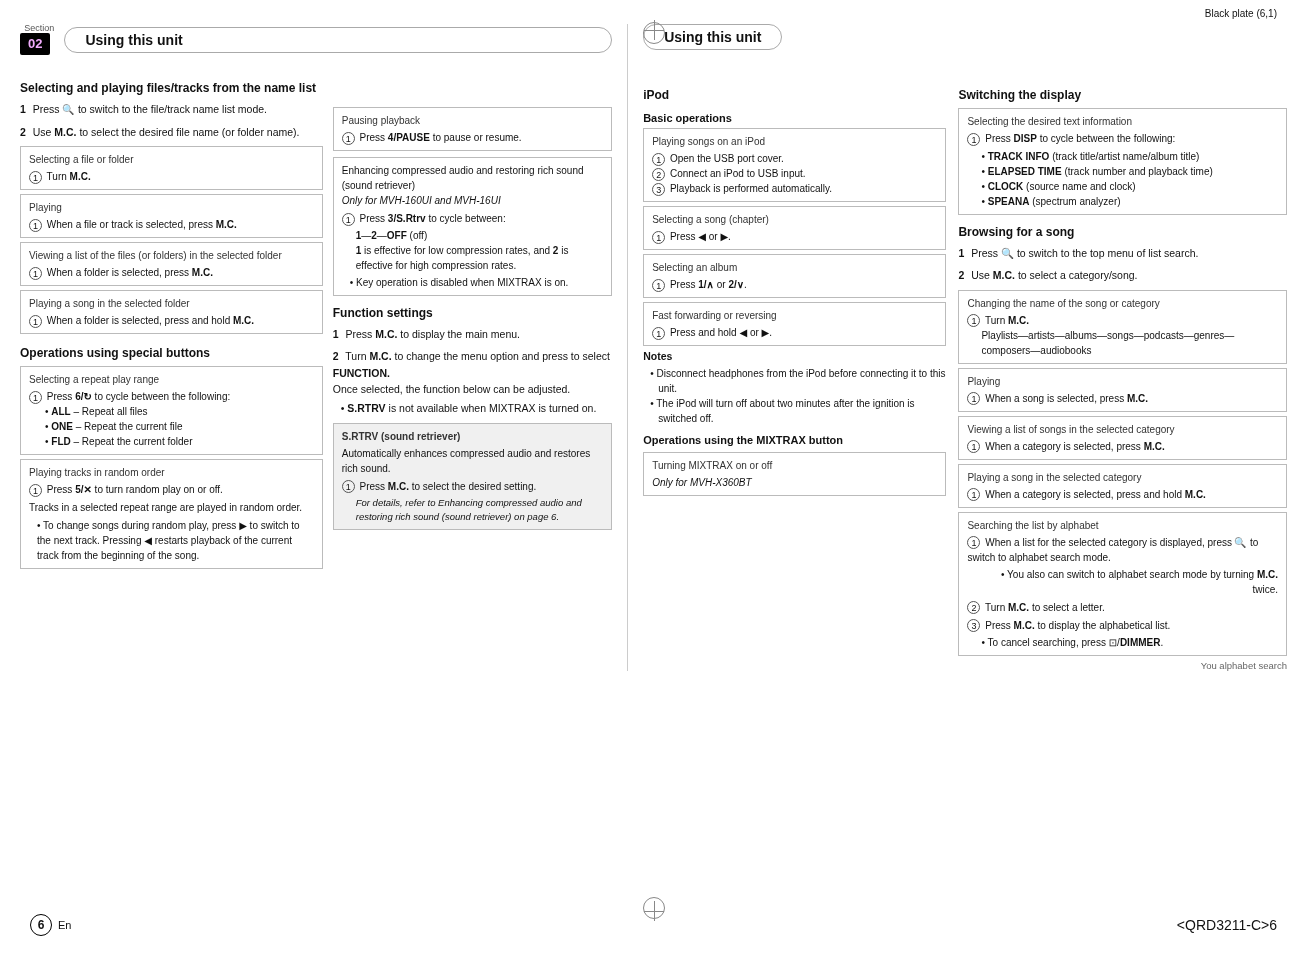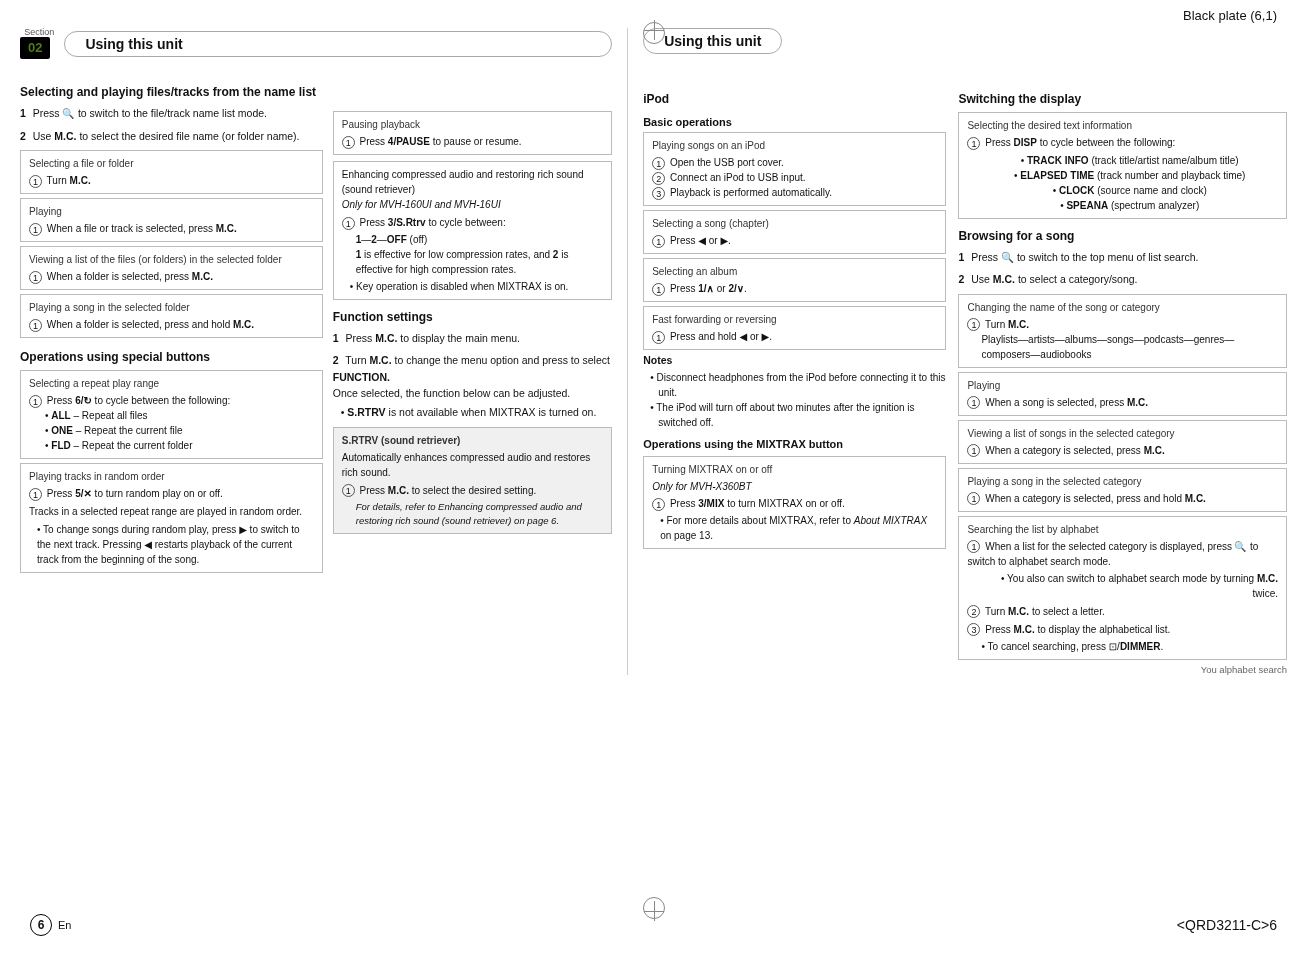--- a/index.html
+++ b/index.html
@@ -70,21 +70,21 @@
       margin-bottom: 14px;
     }
     .section-label {
       font-size: 9px;
       color: #555;
       display: block;
       line-height: 1;
     }
     .section-number {
       background: #000;
-      color: #4d7c0f;
+      color: #f0abfc;
       font-size: 13px;
       font-weight: bold;
       padding: 2px 8px;
       margin-right: 8px;
       border-radius: 2px;
       line-height: 1.4;
     }
     .section-title-box {
       border: 1px solid #aaa;
       border-radius: 20px;
@@ -216,21 +216,21 @@
       border: 1px solid #aaa;
       border-radius: 20px;
       padding: 4px 20px;
       font-size: 14px;
       font-weight: bold;
       display: inline-block;
       margin-bottom: 14px;
     }
 
     .top-right-label {
-      font-size: 13px;
+      font-size: 10px;
       text-align: right;
       padding: 8px 30px 0 0;
     }
   </style>
 </head>
 <body>
 
 <div class="crosshair-circle" style="position:absolute;top:22px;left:50%;margin-left:-11px;"></div>
 <div class="crosshair" style="position:absolute;top:20px;left:50%;margin-left:-10px;"></div>
 
@@ -424,37 +424,33 @@
           <div class="bullet">The iPod will turn off about two minutes after the ignition is switched off.</div>
         </div>
 
         <div class="content-heading" style="margin-top:8px;font-size:11px;">
           <span>Operations using the MIXTRAX button</span>
         </div>
 
         <div class="box">
           <div class="box-title">Turning MIXTRAX on or off</div>
           <div class="italic">Only for MVH-X360BT</div>
-          <div style="margin-top:2px;">
-            <span class="circle-num">1</span> Press <b>3/MIX</b> to turn MIXTRAX on or off.
-            <div style="padding-left:8px;margin-top:2px;">• For more details about MIXTRAX, refer to <i>About MIXTRAX</i> on page 13.</div>
-          </div>
         </div>
 
       </div>
 
       <div class="right-right">
 
         <div class="content-heading">Switching the display</div>
 
         <div class="box">
           <div class="box-title">Selecting the desired text information</div>
           <div>
             <span class="circle-num">1</span> Press <b>DISP</b> to cycle between the following:
-            <div style="padding-left:14px;margin-top:3px;text-align:center;">
+            <div style="padding-left:14px;margin-top:3px;">
               <div>• <b>TRACK INFO</b> (track title/artist name/album title)</div>
               <div>• <b>ELAPSED TIME</b> (track number and playback time)</div>
               <div>• <b>CLOCK</b> (source name and clock)</div>
               <div>• <b>SPEANA</b> (spectrum analyzer)</div>
             </div>
           </div>
         </div>
 
         <div class="content-heading" style="margin-top:10px;">Browsing for a song</div>
 

